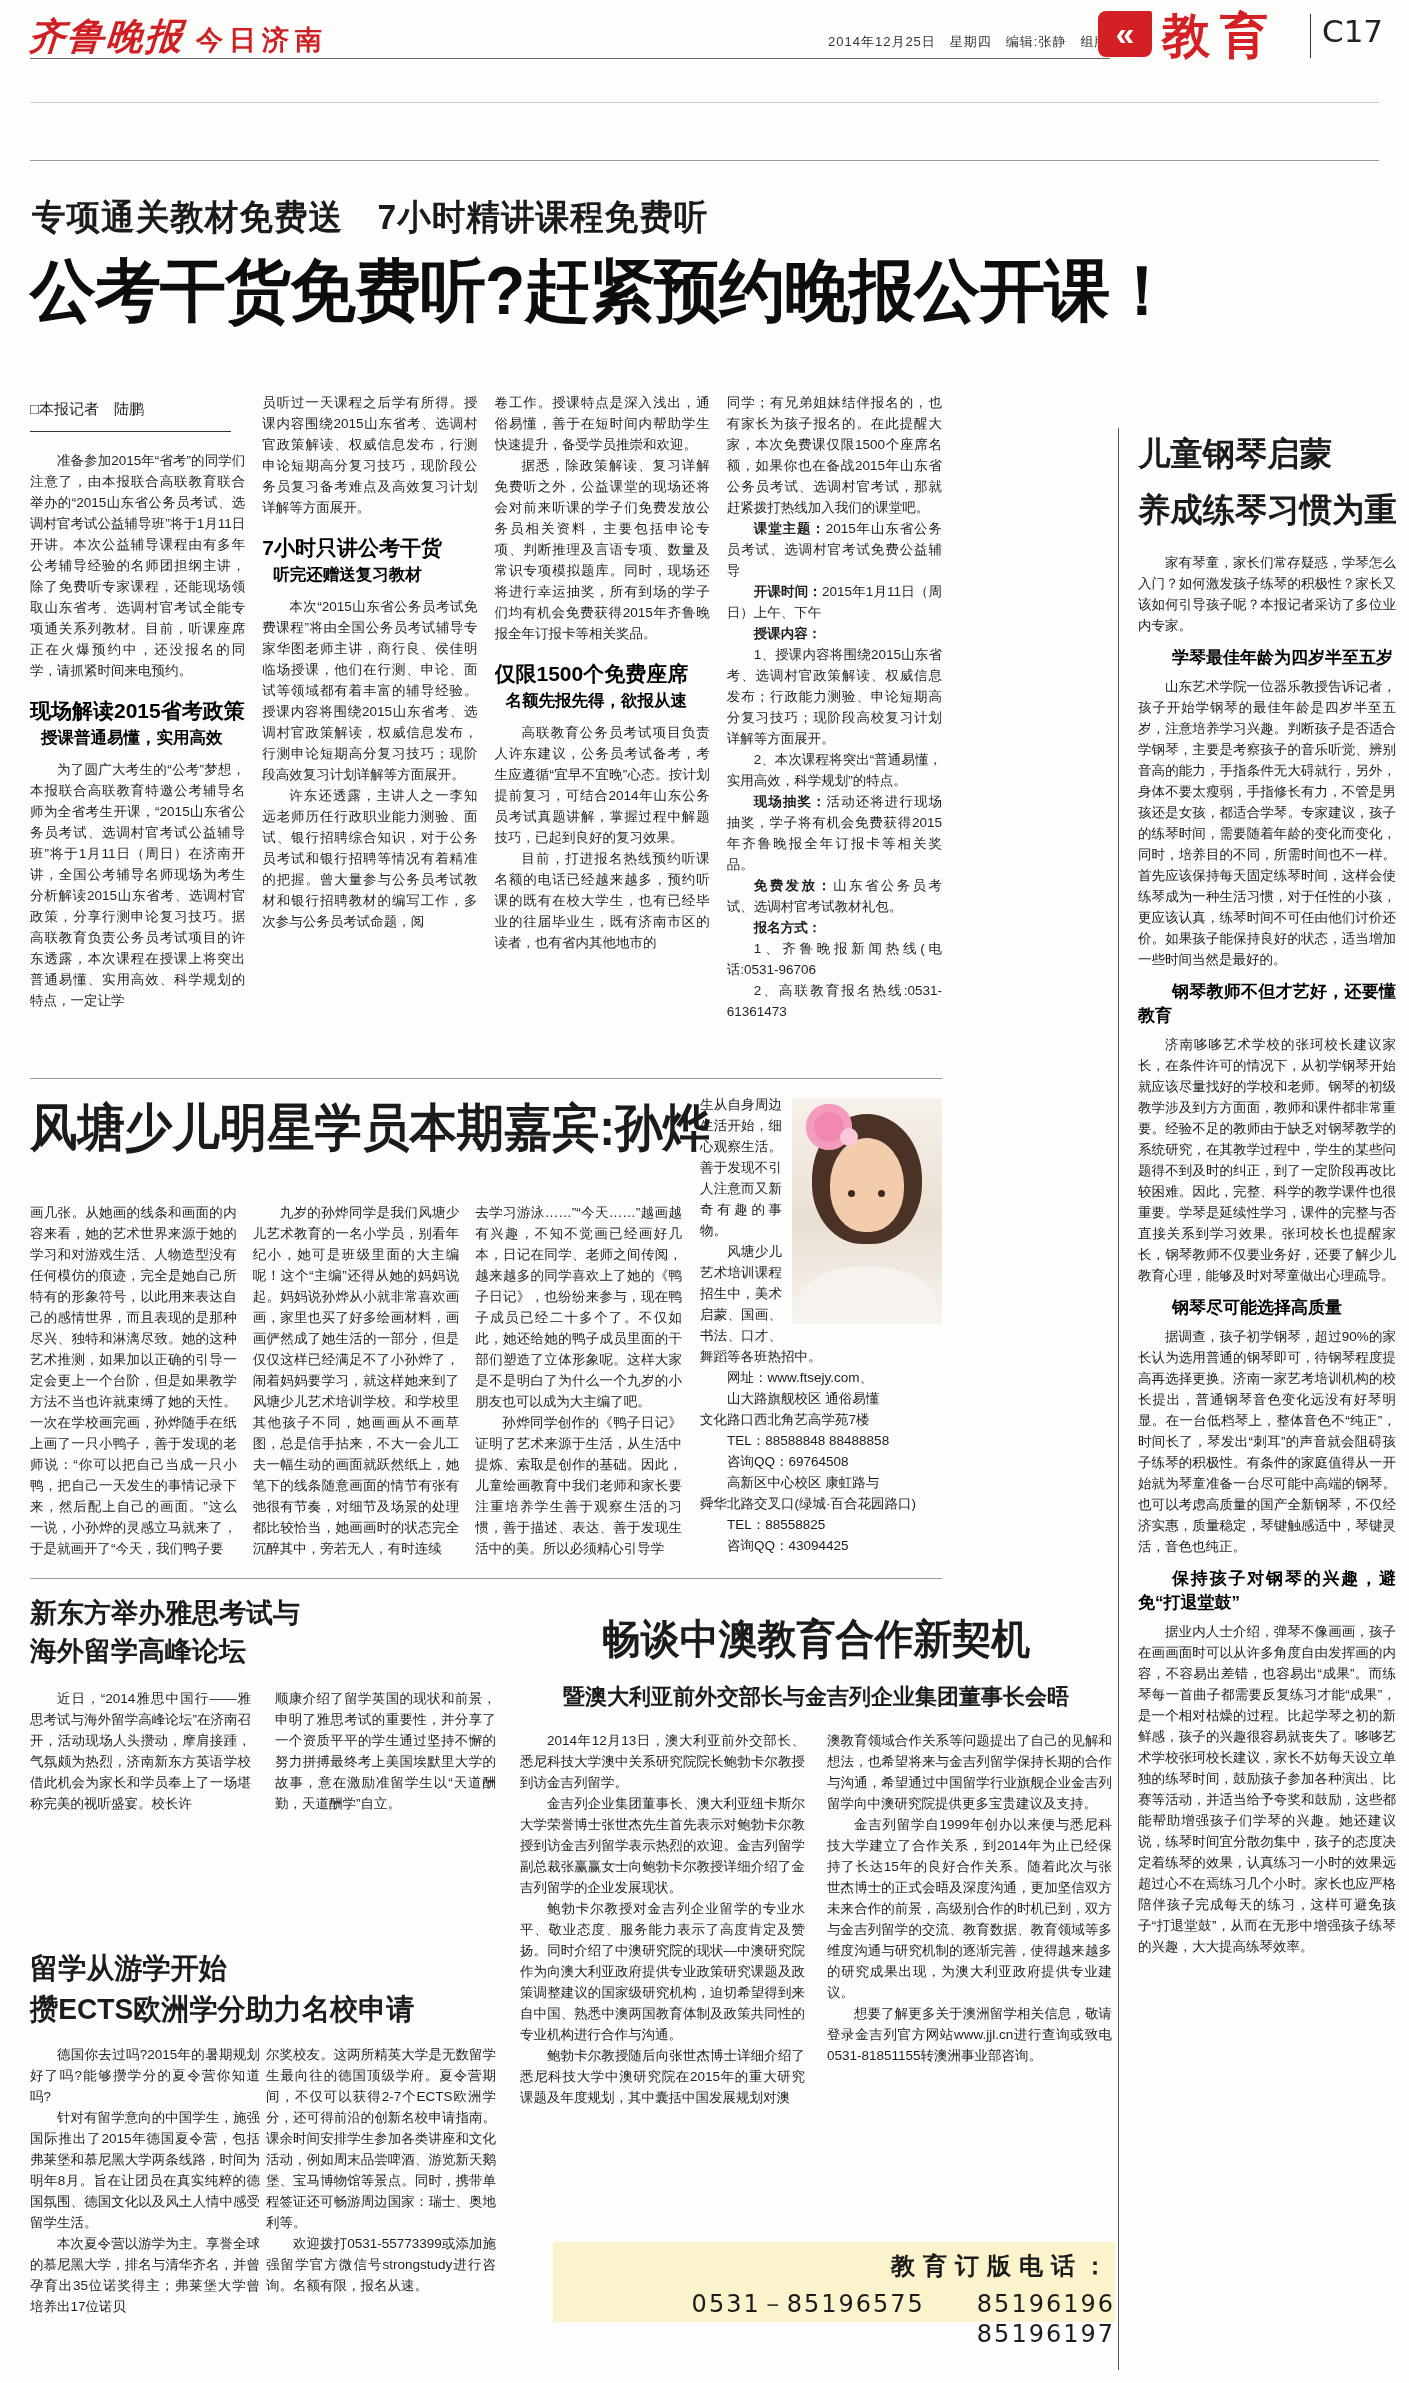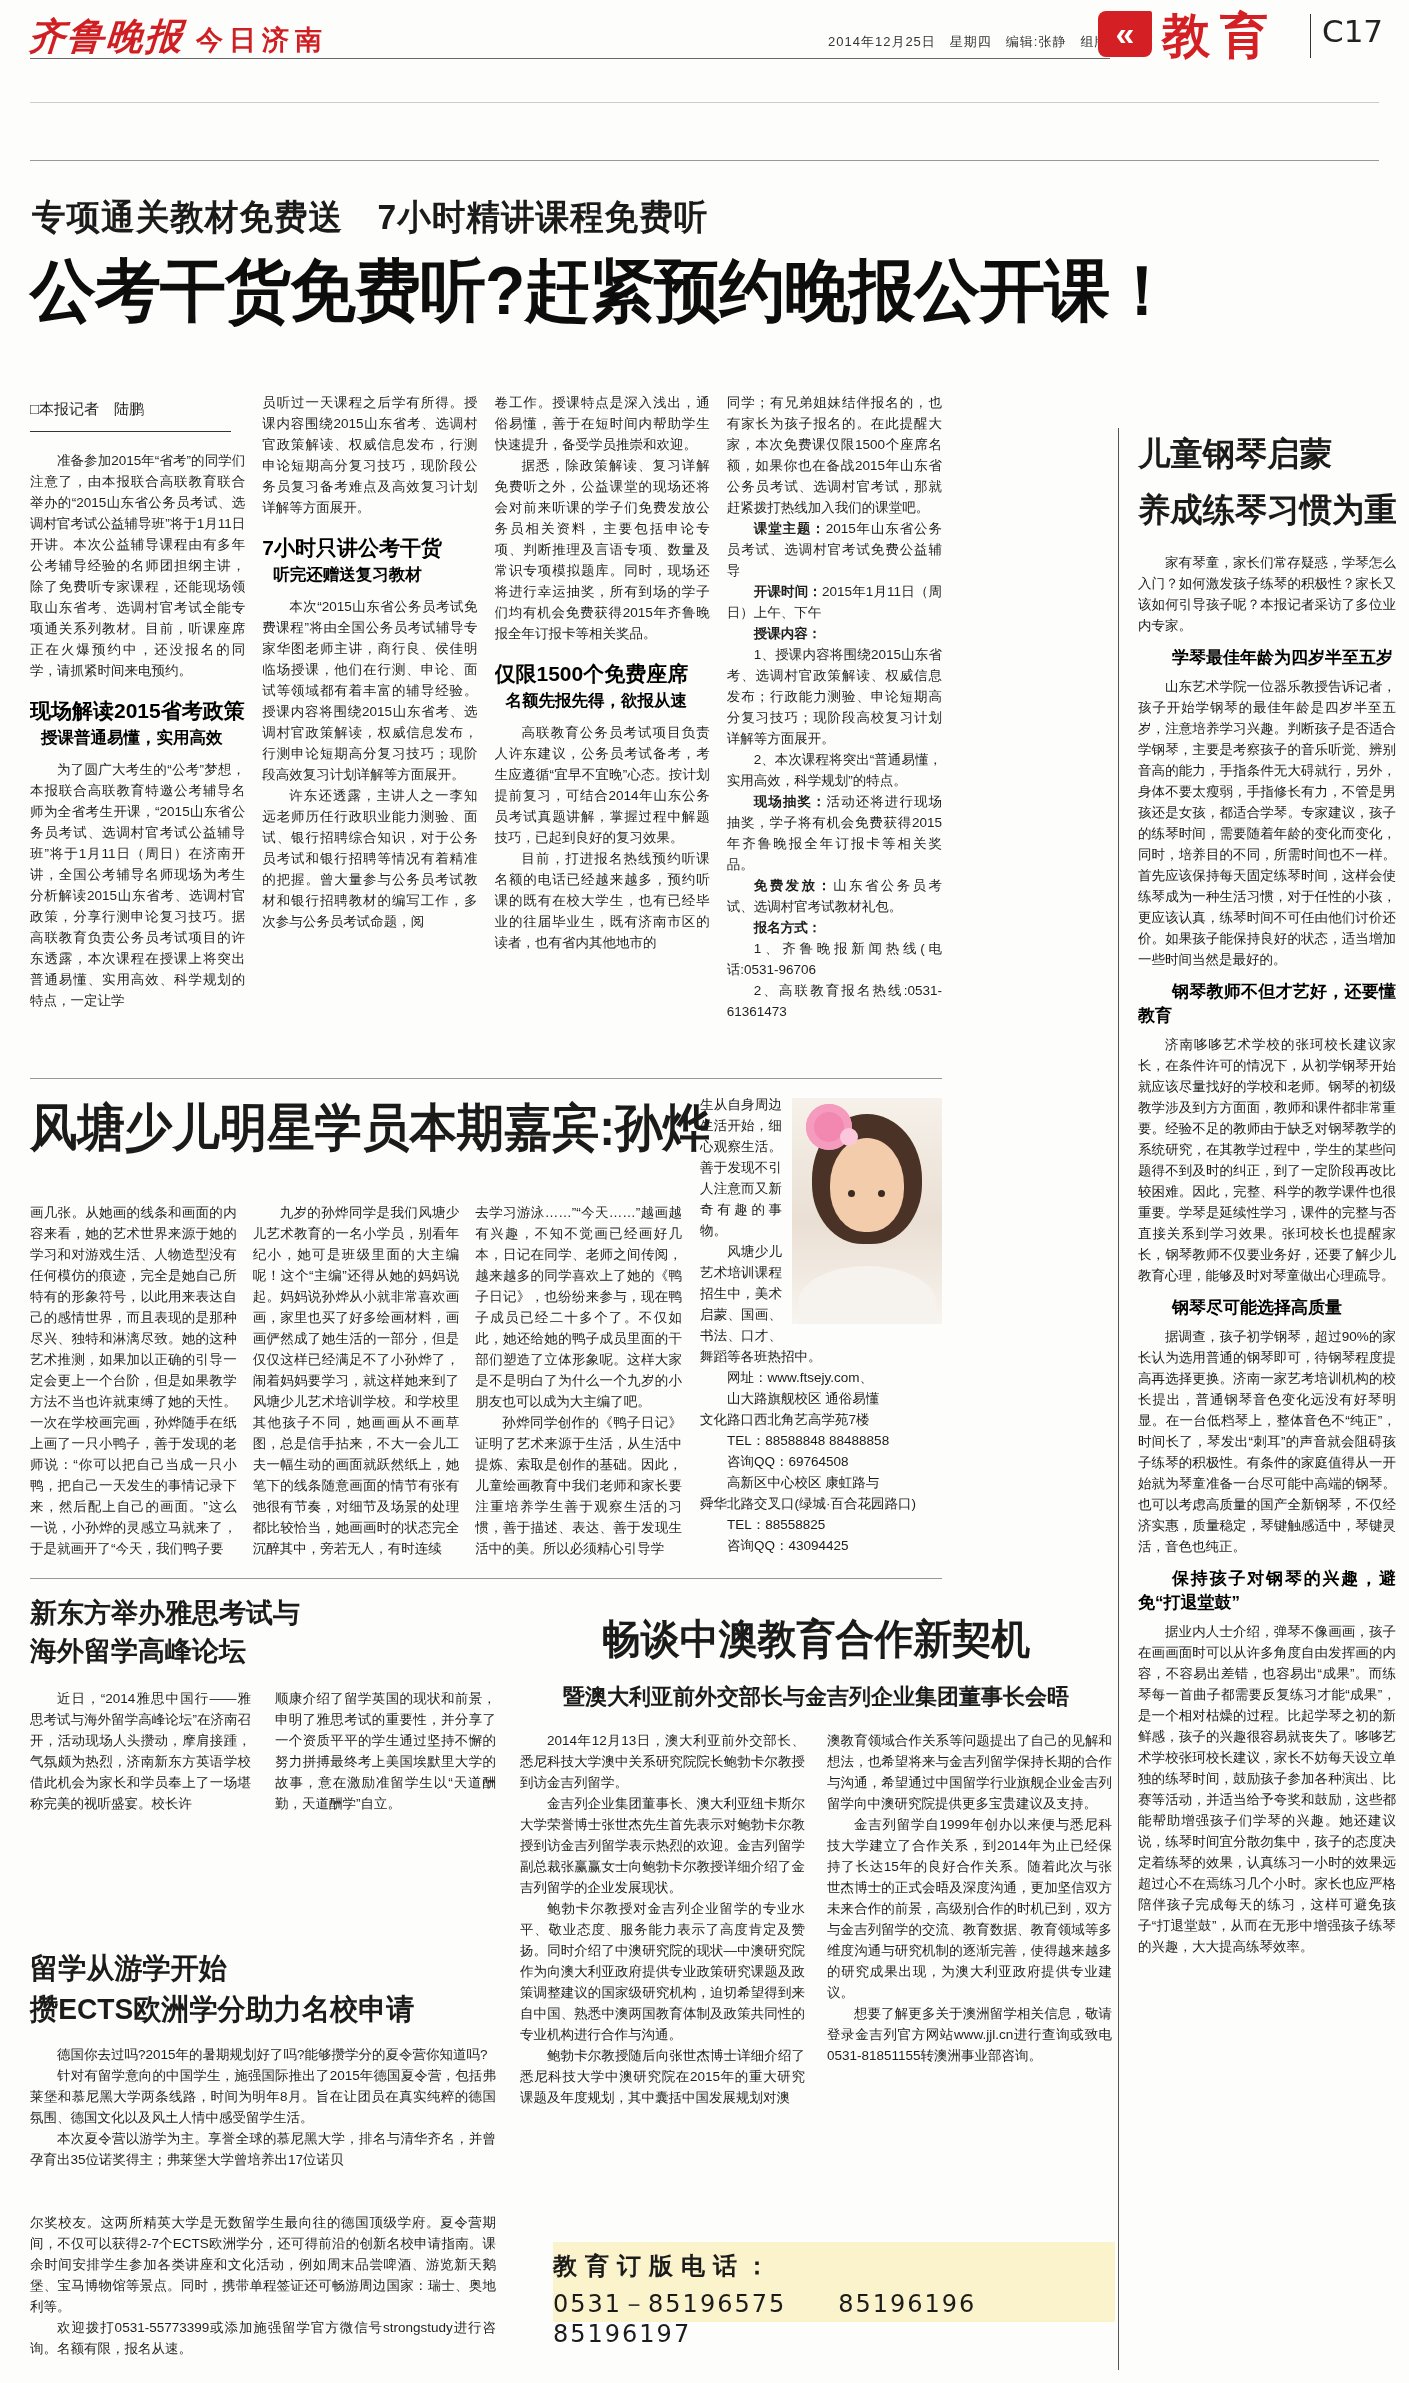--- a/index.html
+++ b/index.html
@@ -41,26 +41,26 @@
   .ph-face{position:absolute;top:40px;left:38px;width:74px;height:94px;border-radius:50% 50% 46% 46%;background:#f3cdab;}
   .ph-eye{position:absolute;width:7px;height:7px;border-radius:50%;background:#3a2a20;}
   .ph-flower{position:absolute;top:6px;left:14px;width:46px;height:46px;border-radius:50%;background:#f287b0;
              box-shadow:inset 0 0 0 8px #f59cbe;}
   .ph-flower2{position:absolute;top:30px;left:48px;width:18px;height:18px;border-radius:50%;background:#fbc7db;}
   .ph-shirt{position:absolute;bottom:-16px;left:6px;width:138px;height:74px;border-radius:50% 50% 0 0;background:#f6f3ef;}
   
   .xdf-title{left:30px;top:1594px;font-size:27px;line-height:38px;font-weight:800;}
   #xdf-body{left:30px;top:1688px;width:466px;height:168px;gap:24px;}
   .lx-title{left:30px;top:1948px;font-size:29px;line-height:41px;font-weight:800;transform:scaleX(.97);transform-origin:left;white-space:nowrap;}
-  #lx-body{left:30px;top:2044px;width:466px;height:330px;gap:6px;flex-direction:column;}
+  #lx-body{left:30px;top:2044px;width:466px;height:330px;gap:6px;}
   
   .za-title{left:520px;top:1612px;width:592px;text-align:center;font-size:41px;font-weight:800;transform:scaleX(.95);}
   .za-sub{left:520px;top:1682px;width:592px;text-align:center;font-size:22px;font-weight:700;}
   #za-body{left:520px;top:1730px;width:592px;height:505px;gap:22px;}
-  .phonebox{left:553px;top:2242px;width:562px;height:80px;background:#faf3cc;text-align:left;}
+  .phonebox{left:553px;top:2242px;width:562px;height:80px;background:#faf3cc;text-align:right;}
   .pb-title{font-size:24px;font-weight:800;letter-spacing:8px;margin-top:8px;}
   .pb-nums{font-size:24px;margin-top:6px;letter-spacing:2px;font-family:"DejaVu Sans",sans-serif;}
   
   #piano{left:1138px;top:426px;width:258px;height:1950px;font-size:13.5px;line-height:21px;text-align:justify;overflow:hidden;}
   .piano-title{font-size:33px;line-height:56px;font-weight:800;white-space:nowrap;transform:scaleX(.98);transform-origin:left;margin-bottom:14px;}
   #piano .b-h2{font-size:17px;line-height:24px;font-weight:800;text-indent:2em;margin:10px 0 6px;}
 </style>
 </head>
 <body>
 

